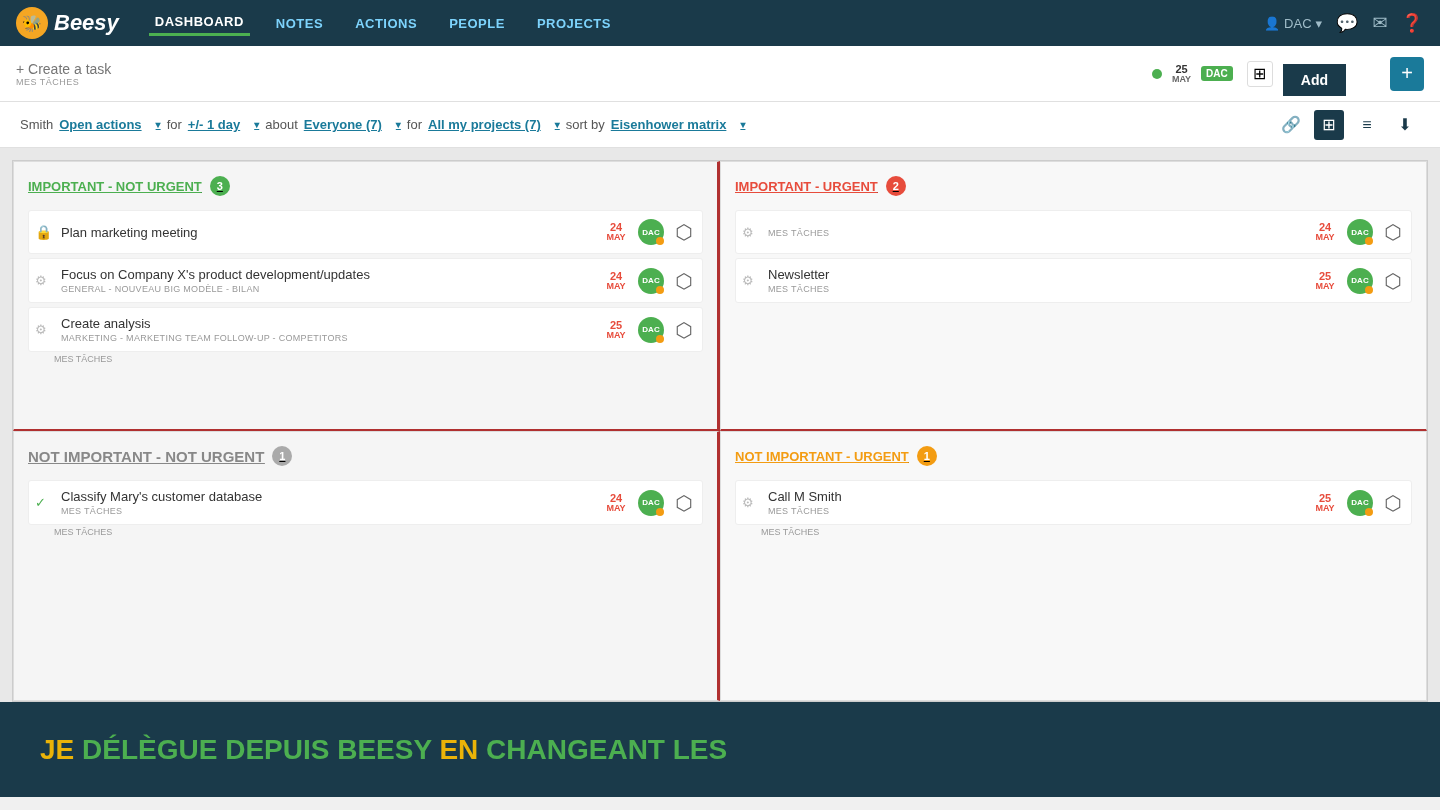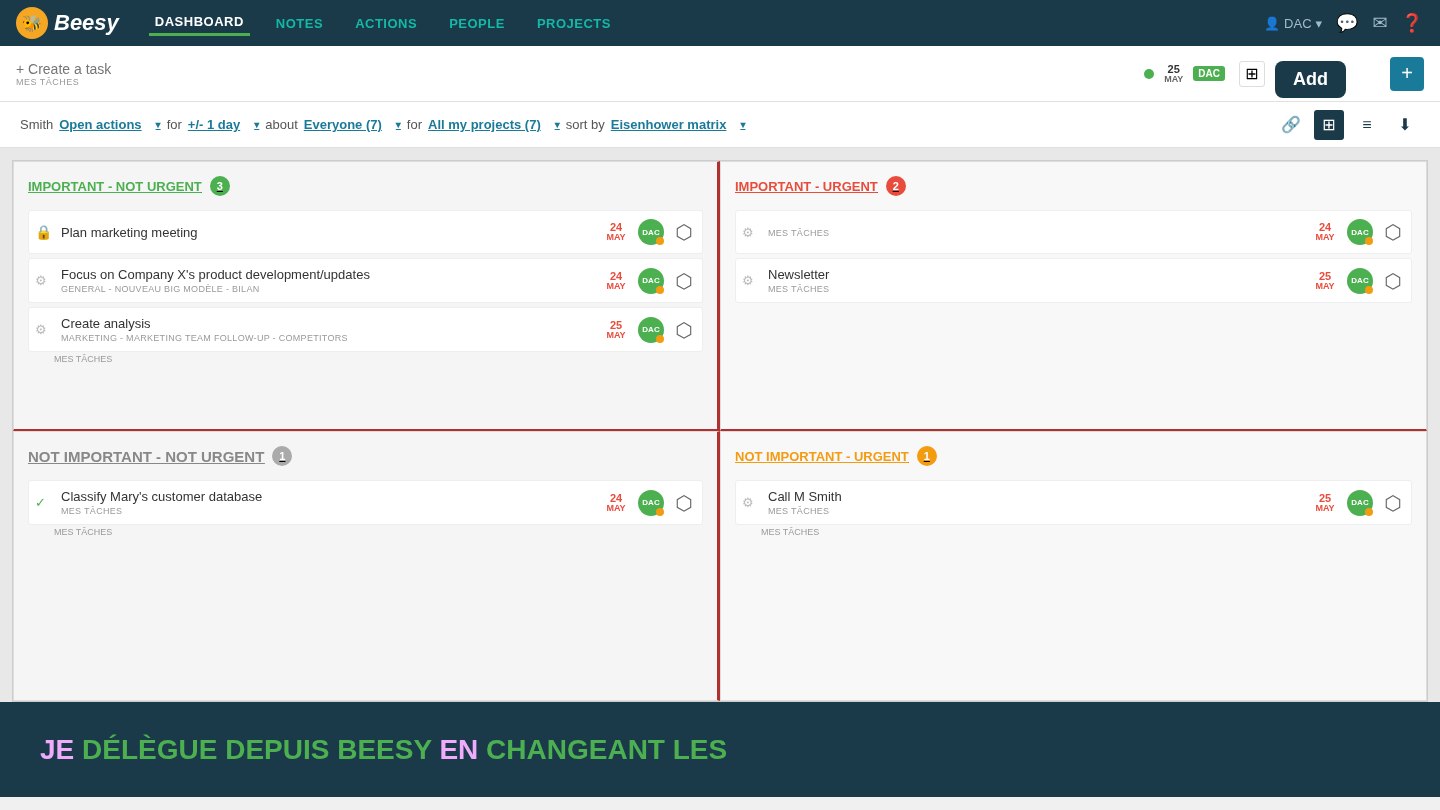--- a/index.html
+++ b/index.html
@@ -31,21 +31,21 @@
       height: 32px;
       background: #f5a623;
       border-radius: 50%;
       display: flex;
       align-items: center;
       justify-content: center;
       color: white;
       font-size: 16px;
     }
     .nav-item {
-      color: #14b8a6;
+      color: #7dd3fc;
       font-size: 13px;
       font-weight: bold;
       text-transform: uppercase;
       cursor: pointer;
       padding: 4px 6px;
       letter-spacing: 0.5px;
     }
     .nav-item.active {
       color: white;
       border-bottom: 3px solid #4caf50;
@@ -121,22 +121,22 @@
       font-size: 10px;
       font-weight: bold;
       padding: 2px 5px;
       border-radius: 3px;
     }
     .btn-add {
       background: #1a3a4a;
       color: white;
       border: none;
       padding: 8px 18px;
-      border-radius: 8px;
-      font-size: 18px;
+      border-radius: 0;
+      font-size: 14px;
       font-weight: bold;
       cursor: pointer;
       margin-top: 12px;
     }
     .btn-plus {
       background: #1a7a9a;
       color: white;
       border: none;
       width: 34px;
       height: 34px;
@@ -329,21 +329,21 @@
     .promo-banner {
       background: #1a3a4a;
       padding: 28px 40px;
       color: white;
     }
     .promo-text {
       font-size: 28px;
       font-weight: bold;
       line-height: 1.4;
     }
-    .promo-normal { color: #f0abfc; }
+    .promo-normal { color: #eab308; }
     .promo-highlight { color: #4caf50; }
 
     .mes-taches-label {
       font-size: 9px;
       color: #999;
       text-transform: uppercase;
       padding-left: 26px;
       margin-top: -2px;
       margin-bottom: 4px;
     }

